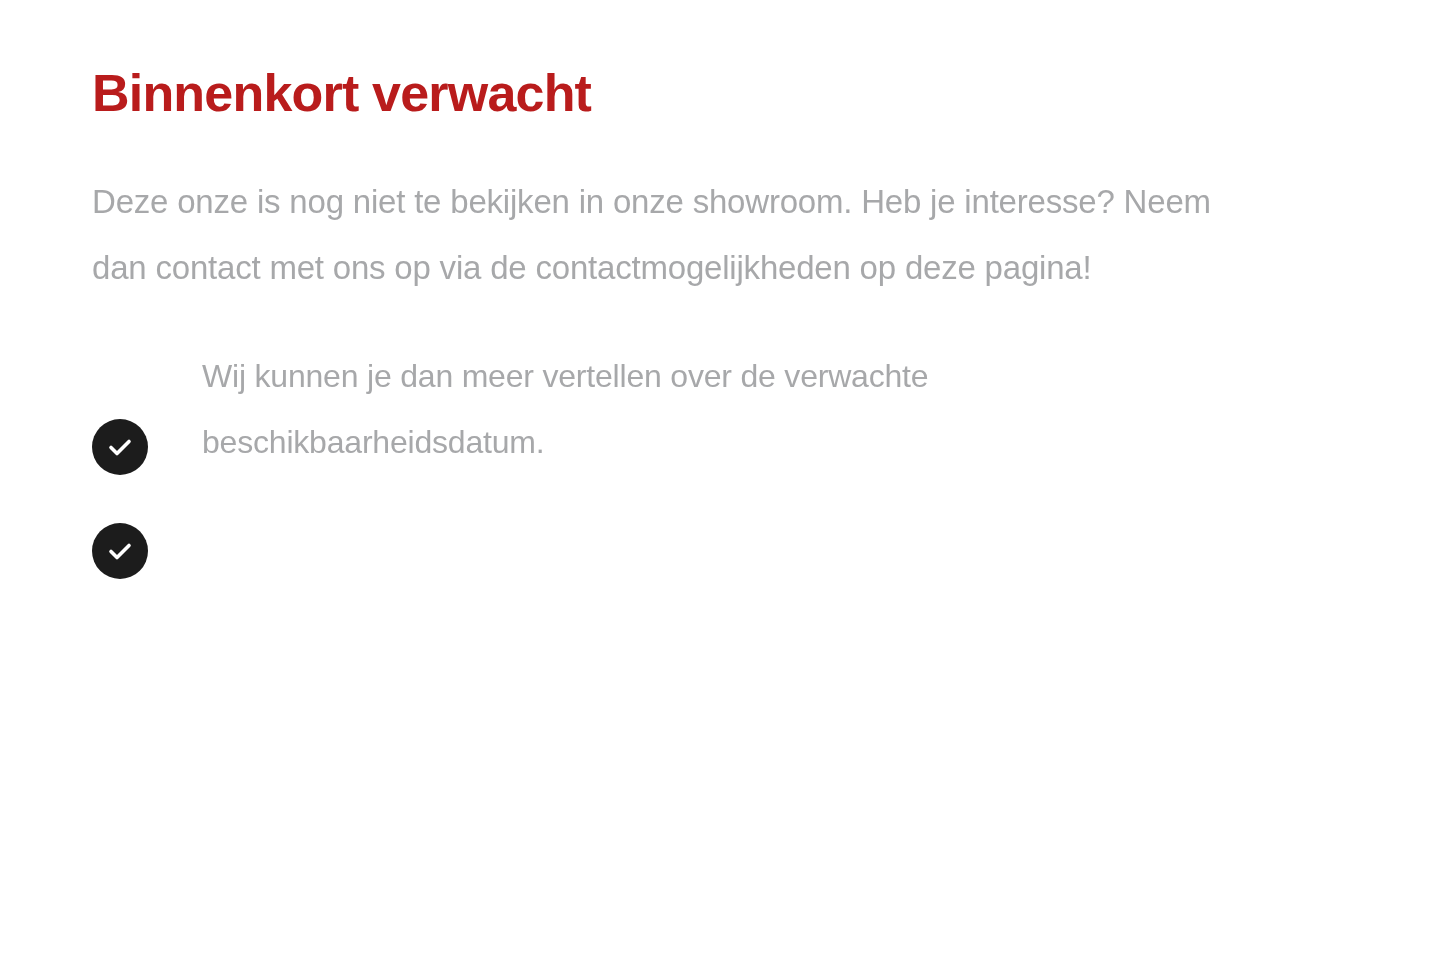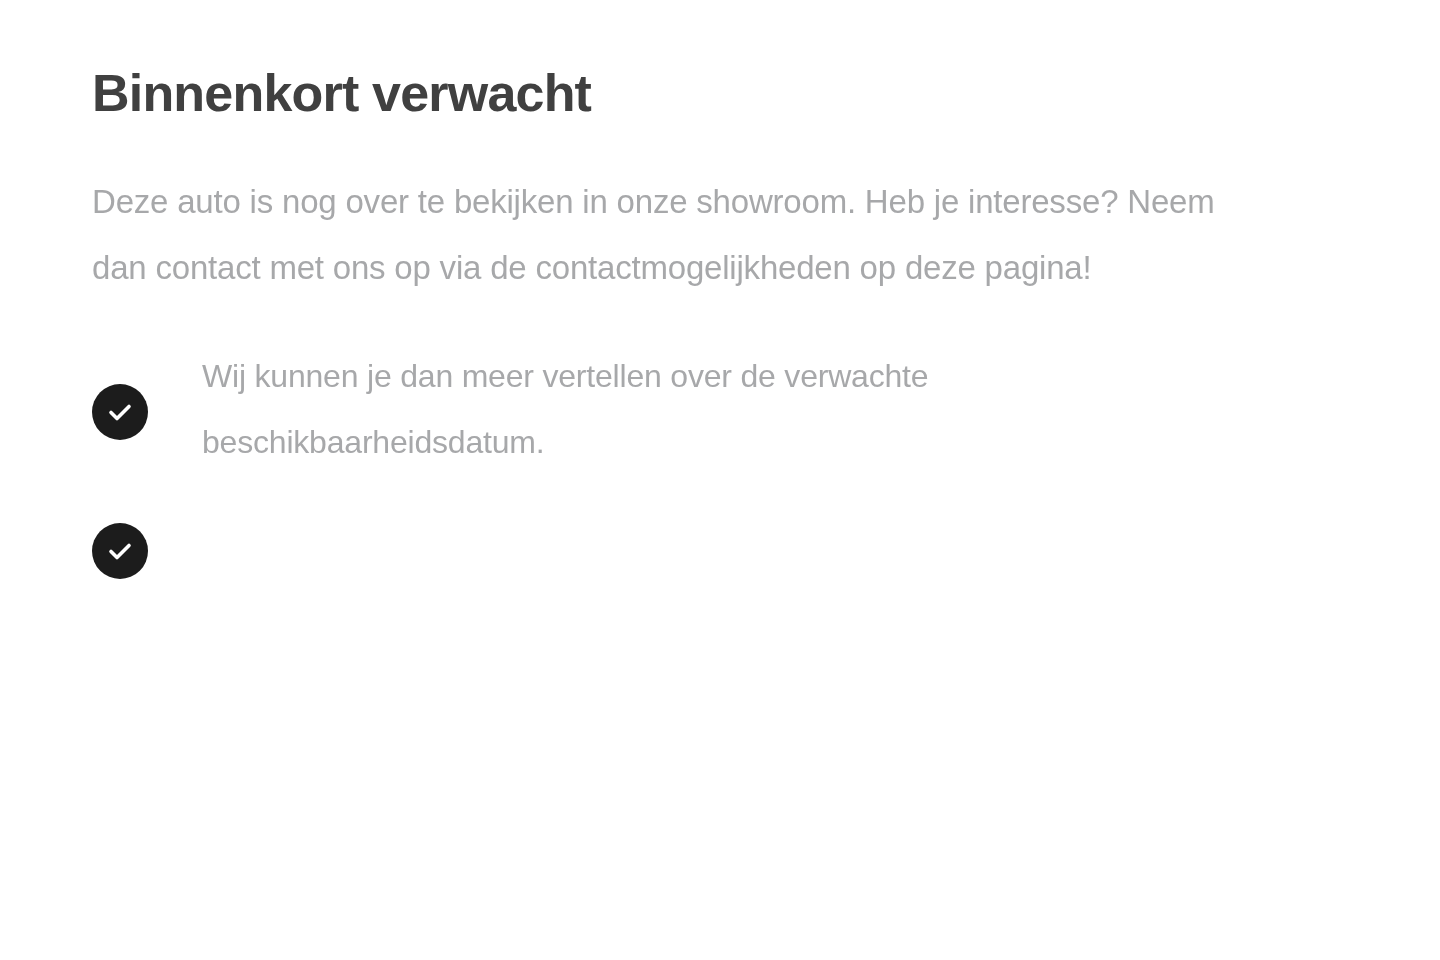--- a/index.html
+++ b/index.html
@@ -21,21 +21,21 @@
     height: 960px;
     box-sizing: border-box;
     padding: 62px 90px 0 92px;
     background: #ffffff;
   }
 
   .panel-title {
     font-size: 52px;
     line-height: 1.22;
     font-weight: 700;
-    color: #404040;
+    color: #b91c1c;
     letter-spacing: -0.8px;
     margin: 0 0 44px 0;
   }
 
   .panel-intro {
     font-size: 33px;
     line-height: 1.98;
     font-weight: 500;
     color: #a7a8aa;
     letter-spacing: -0.2px;
@@ -44,21 +44,21 @@
   }
 
   .benefit-list {
     list-style: none;
     margin: 0;
     padding: 0;
   }
 
   .benefit-item {
     display: flex;
-    align-items: center;
+    align-items: flex-end;
     margin-bottom: 44px;
   }
 
   .benefit-item:last-child {
     margin-bottom: 0;
   }
 
   .check-badge {
     flex: 0 0 auto;
     width: 56px;
@@ -85,21 +85,21 @@
     max-width: 960px;
   }
 </style>
 </head>
 <body>
 
 <div class="panel">
 
   <h1 class="panel-title">Binnenkort verwacht</h1>
 
-  <p class="panel-intro">Deze auto is nog over te bekijken in onze showroom. Heb je interesse? Neem dan contact met ons op via de contactmogelijkheden op deze pagina!</p>
+  <p class="panel-intro">Deze onze is nog niet te bekijken in onze showroom. Heb je interesse? Neem dan contact met ons op via de contactmogelijkheden op deze pagina!</p>
 
   <ul class="benefit-list">
 
     <li class="benefit-item">
       <span class="check-badge">
         <svg width="30" height="30" viewBox="0 0 30 30" aria-hidden="true">
           <polyline points="6,15.5 12,21.5 24,9.5" fill="none" stroke="#ffffff" stroke-width="3.6" stroke-linecap="round" stroke-linejoin="round"></polyline>
         </svg>
       </span>
       <span class="benefit-text">Wij kunnen je dan meer vertellen over de verwachte beschikbaarheidsdatum.</span>

